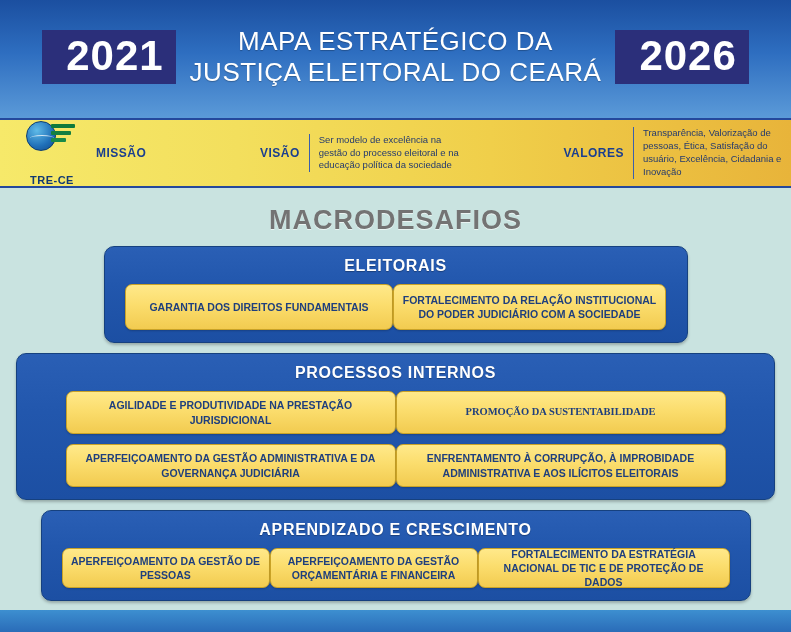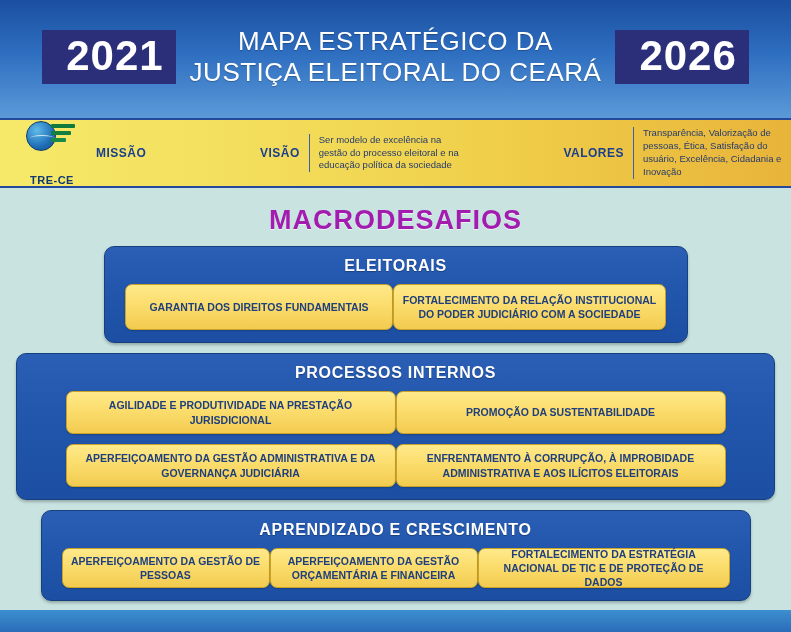--- a/index.html
+++ b/index.html
@@ -134,21 +134,21 @@
   }
   .banner-spacer { flex: 1 1 auto; }
 
   
   .main {
     position: relative;
     padding: 8px 0 0 0;
   }
   .macro-title {
     text-align: center;
-    color: #a21caf;
+    color: #737373;
     font-size: 27px;
     font-weight: bold;
     letter-spacing: 1px;
     margin: 9px 0 10px 0;
     text-shadow: 0 1px 0 rgba(255,255,255,0.6);
   }
 
   .perspective {
     margin: 0 auto 10px auto;
     border-radius: 10px;
@@ -261,21 +261,21 @@
       <div class="row">
         <div class="card h-tall" style="flex:0 0 268px;">GARANTIA DOS DIREITOS FUNDAMENTAIS</div>
         <div class="card h-tall" style="flex:0 0 273px;">FORTALECIMENTO DA RELAÇÃO INSTITUCIONAL DO PODER JUDICIÁRIO COM A SOCIEDADE</div>
       </div>
     </div>
 
     <div class="perspective p-processos">
       <div class="perspective-title">PROCESSOS INTERNOS</div>
       <div class="row">
         <div class="card h-std" style="flex:0 0 330px;">AGILIDADE E PRODUTIVIDADE NA PRESTAÇÃO JURISDICIONAL</div>
-        <div class="card h-std" style="flex:0 0 330px;">PROMOÇÃO DA SUSTENTABILIDADE</div>
+        <div class="card h-std" style="flex:0 0 330px;font-family:Liberation Serif, serif;">PROMOÇÃO DA SUSTENTABILIDADE</div>
       </div>
       <div class="row">
         <div class="card h-std" style="flex:0 0 330px;">APERFEIÇOAMENTO DA GESTÃO ADMINISTRATIVA E DA GOVERNANÇA JUDICIÁRIA</div>
         <div class="card h-std" style="flex:0 0 330px;">ENFRENTAMENTO À CORRUPÇÃO, À IMPROBIDADE ADMINISTRATIVA E AOS ILÍCITOS ELEITORAIS</div>
       </div>
     </div>
 
     <div class="perspective p-aprendizado">
       <div class="perspective-title">APRENDIZADO E CRESCIMENTO</div>
       <div class="row">

